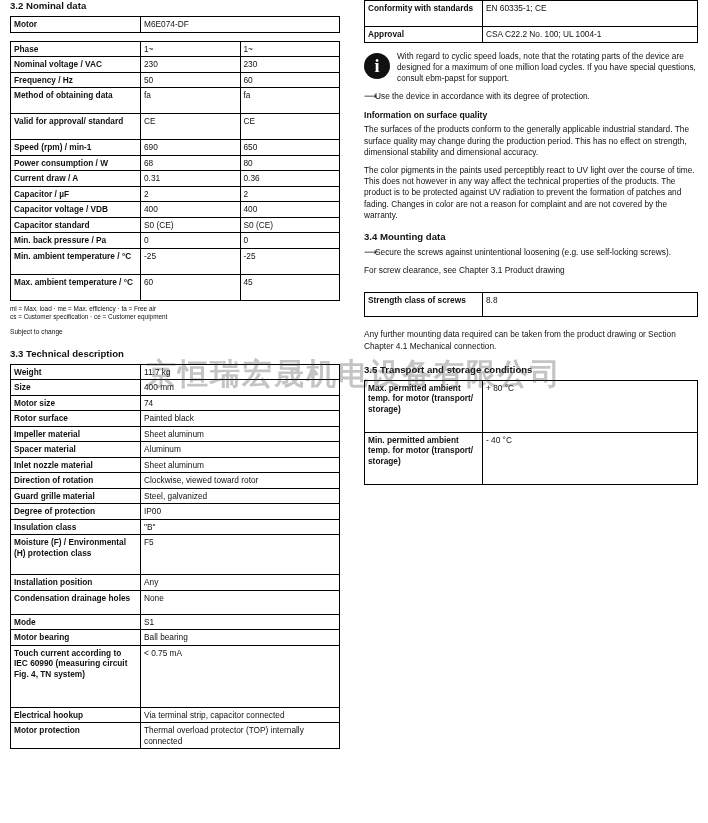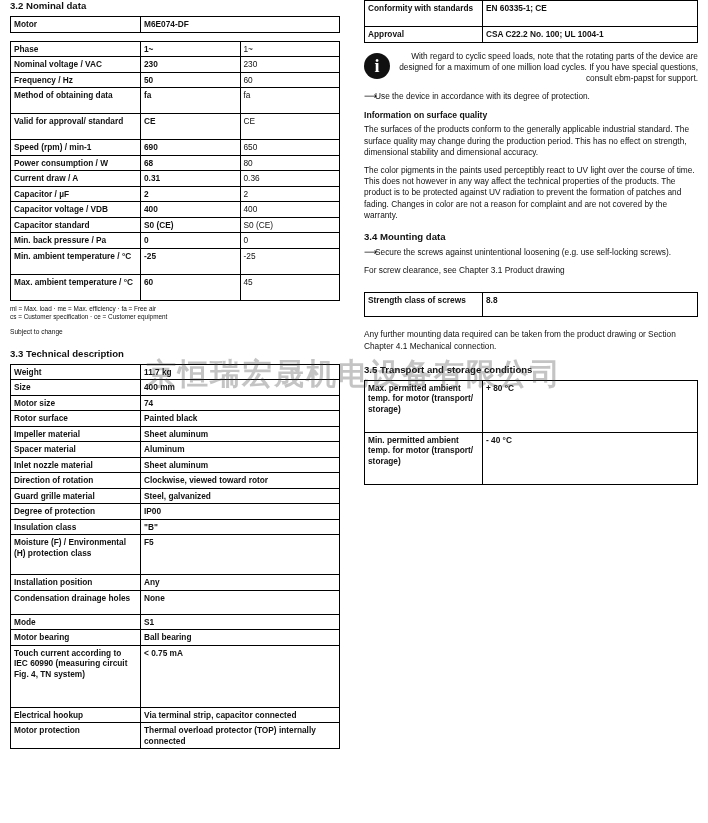--- a/index.html
+++ b/index.html
@@ -48,21 +48,21 @@
     padding: 2px 3px 2px 3px;
     vertical-align: top;
     font-size: 8.3px;
     line-height: 10.5px;
   }
   table.spec td.k {
     font-weight: bold;
     width: 130px;
   }
   table.spec td.k-wide { font-weight: bold; width: 118px; }
-  table.spec td.v { font-weight: bold; }
+  table.spec td.v { font-weight: normal; }
   table.spec td.v2 { font-weight: normal; }
 
   .tiny {
     font-size: 6.4px;
     line-height: 8.2px;
     margin-top: 4px;
     color: #111;
   }
   .tiny-2 {
     font-size: 6.6px;
@@ -98,21 +98,20 @@
     font-size: 18px;
     font-family: "Liberation Serif", serif;
     text-align: center;
     line-height: 26px;
     margin-right: 7px;
     margin-top: 2px;
   }
   .note-text {
     font-size: 8.3px;
     line-height: 11.2px;
-    text-align: right;
   }
   .arrow-row {
     display: flex;
     align-items: flex-start;
     margin-top: 7px;
   }
   .arrow-glyph {
     flex: 0 0 auto;
     width: 11px;
     font-size: 9px;

